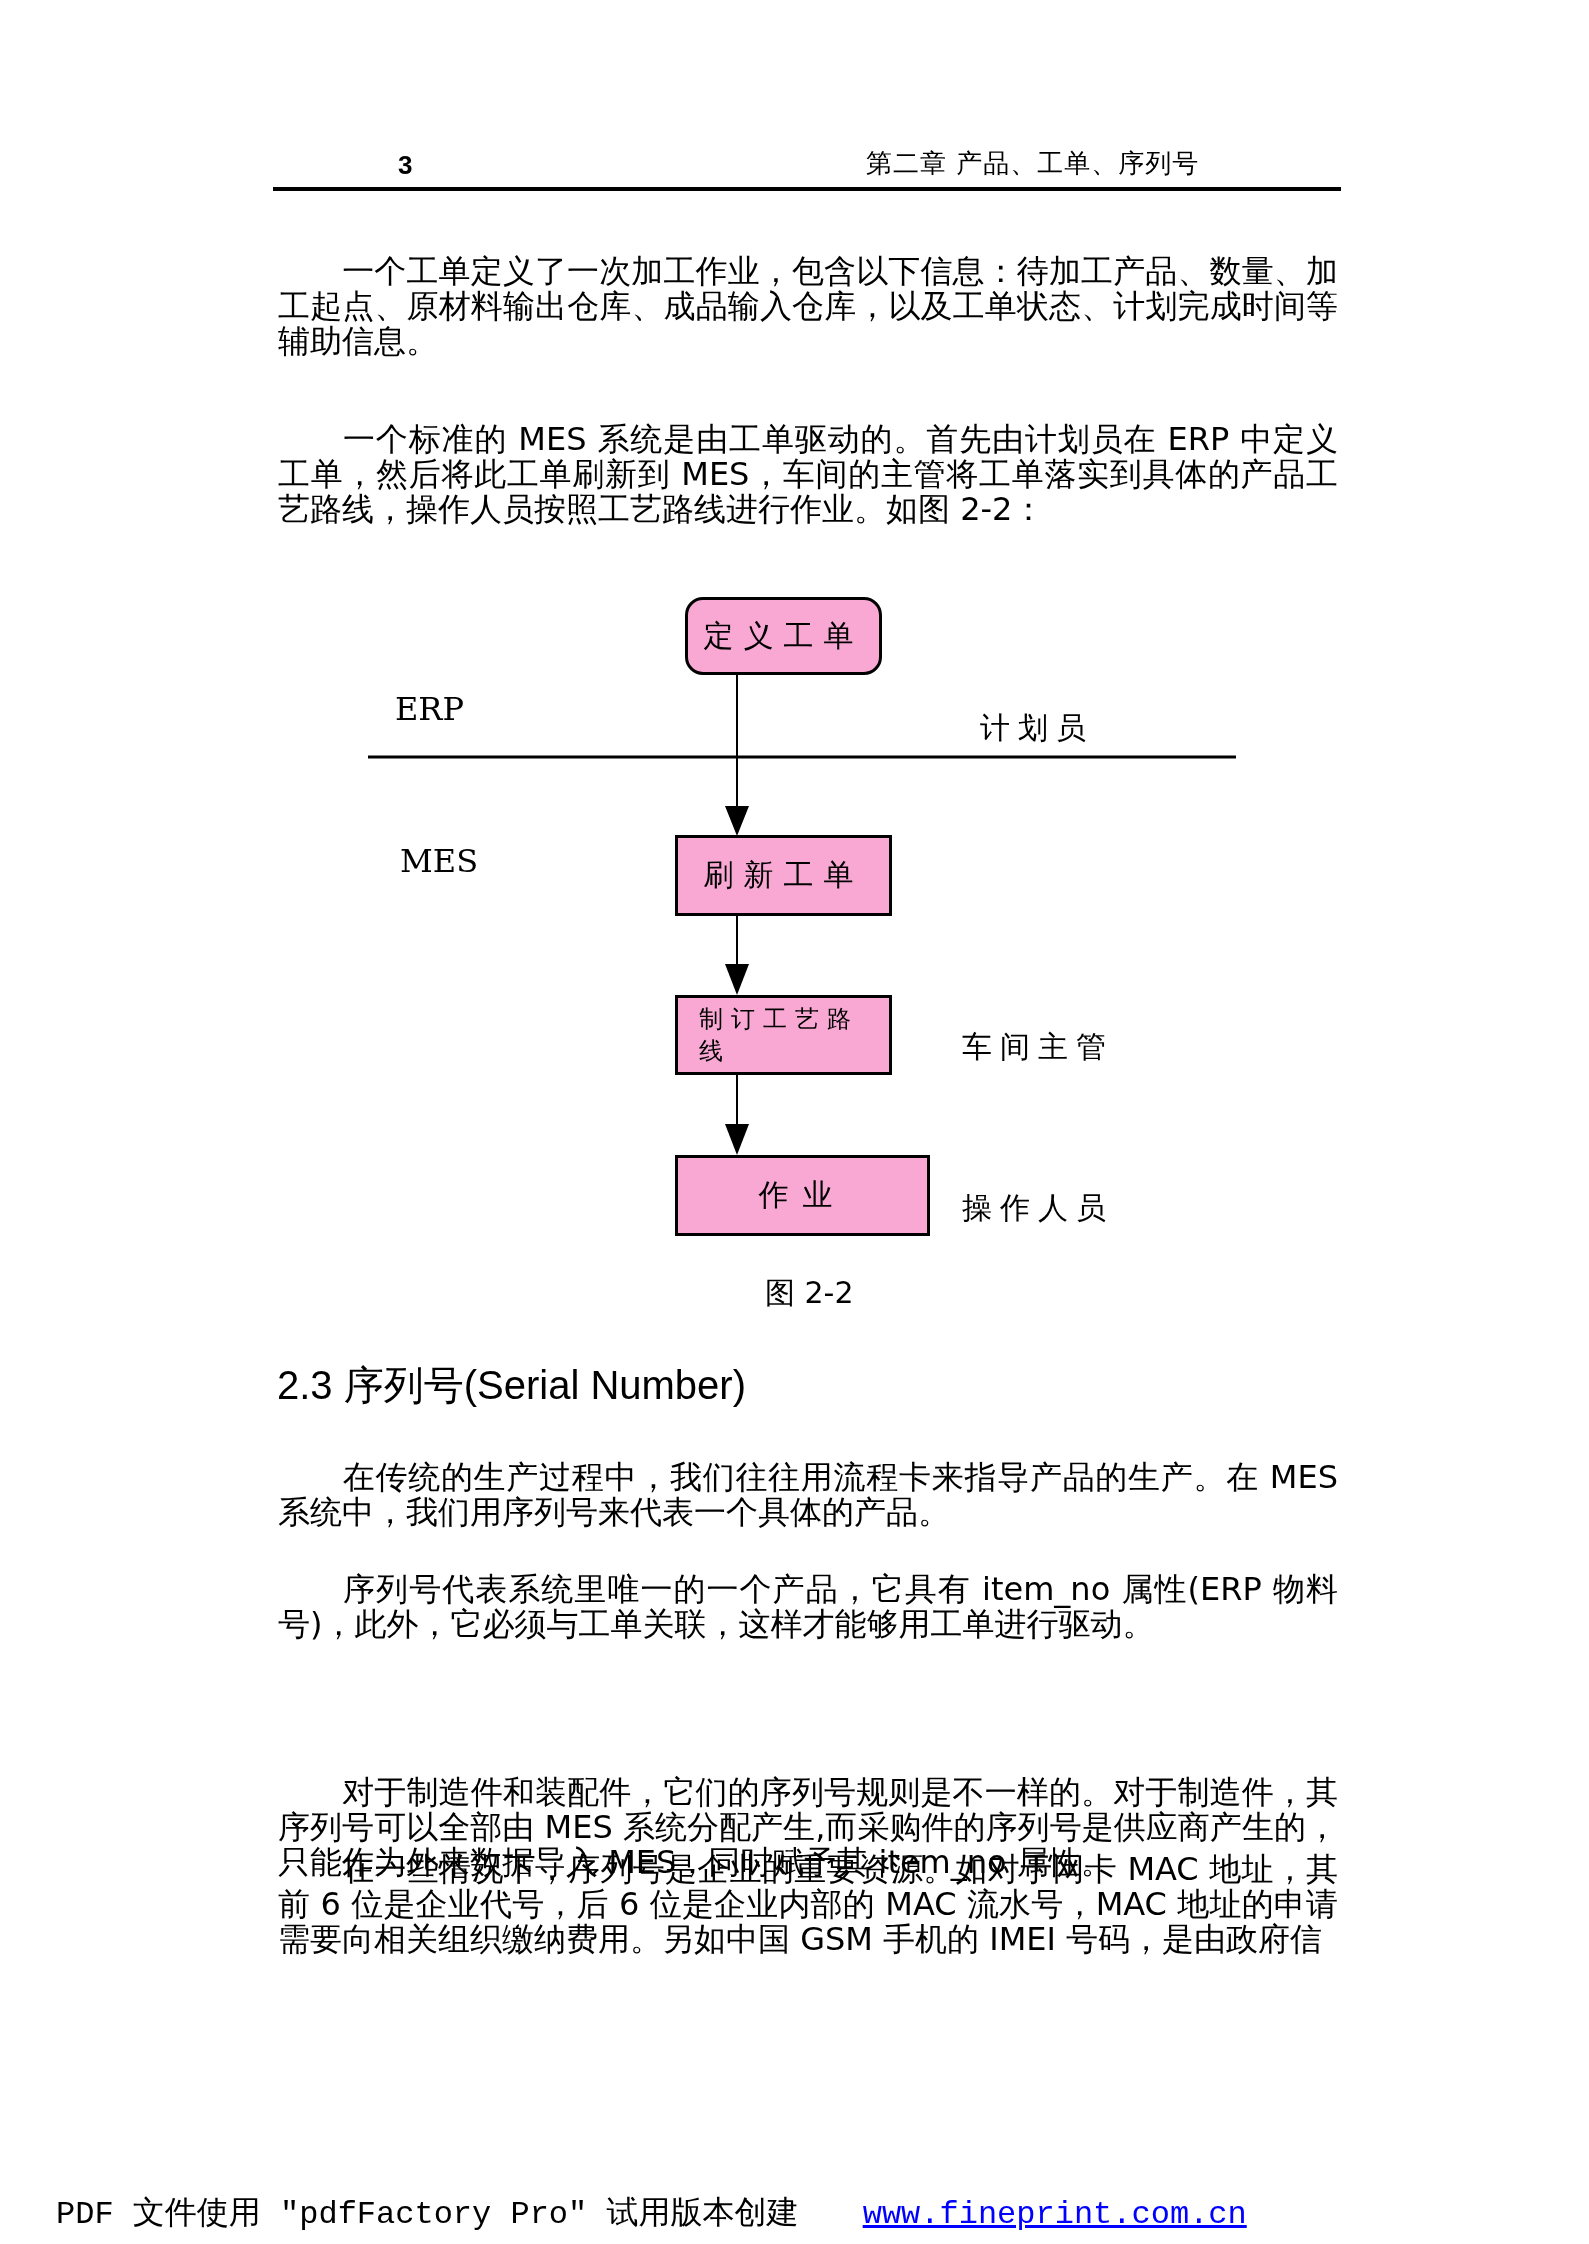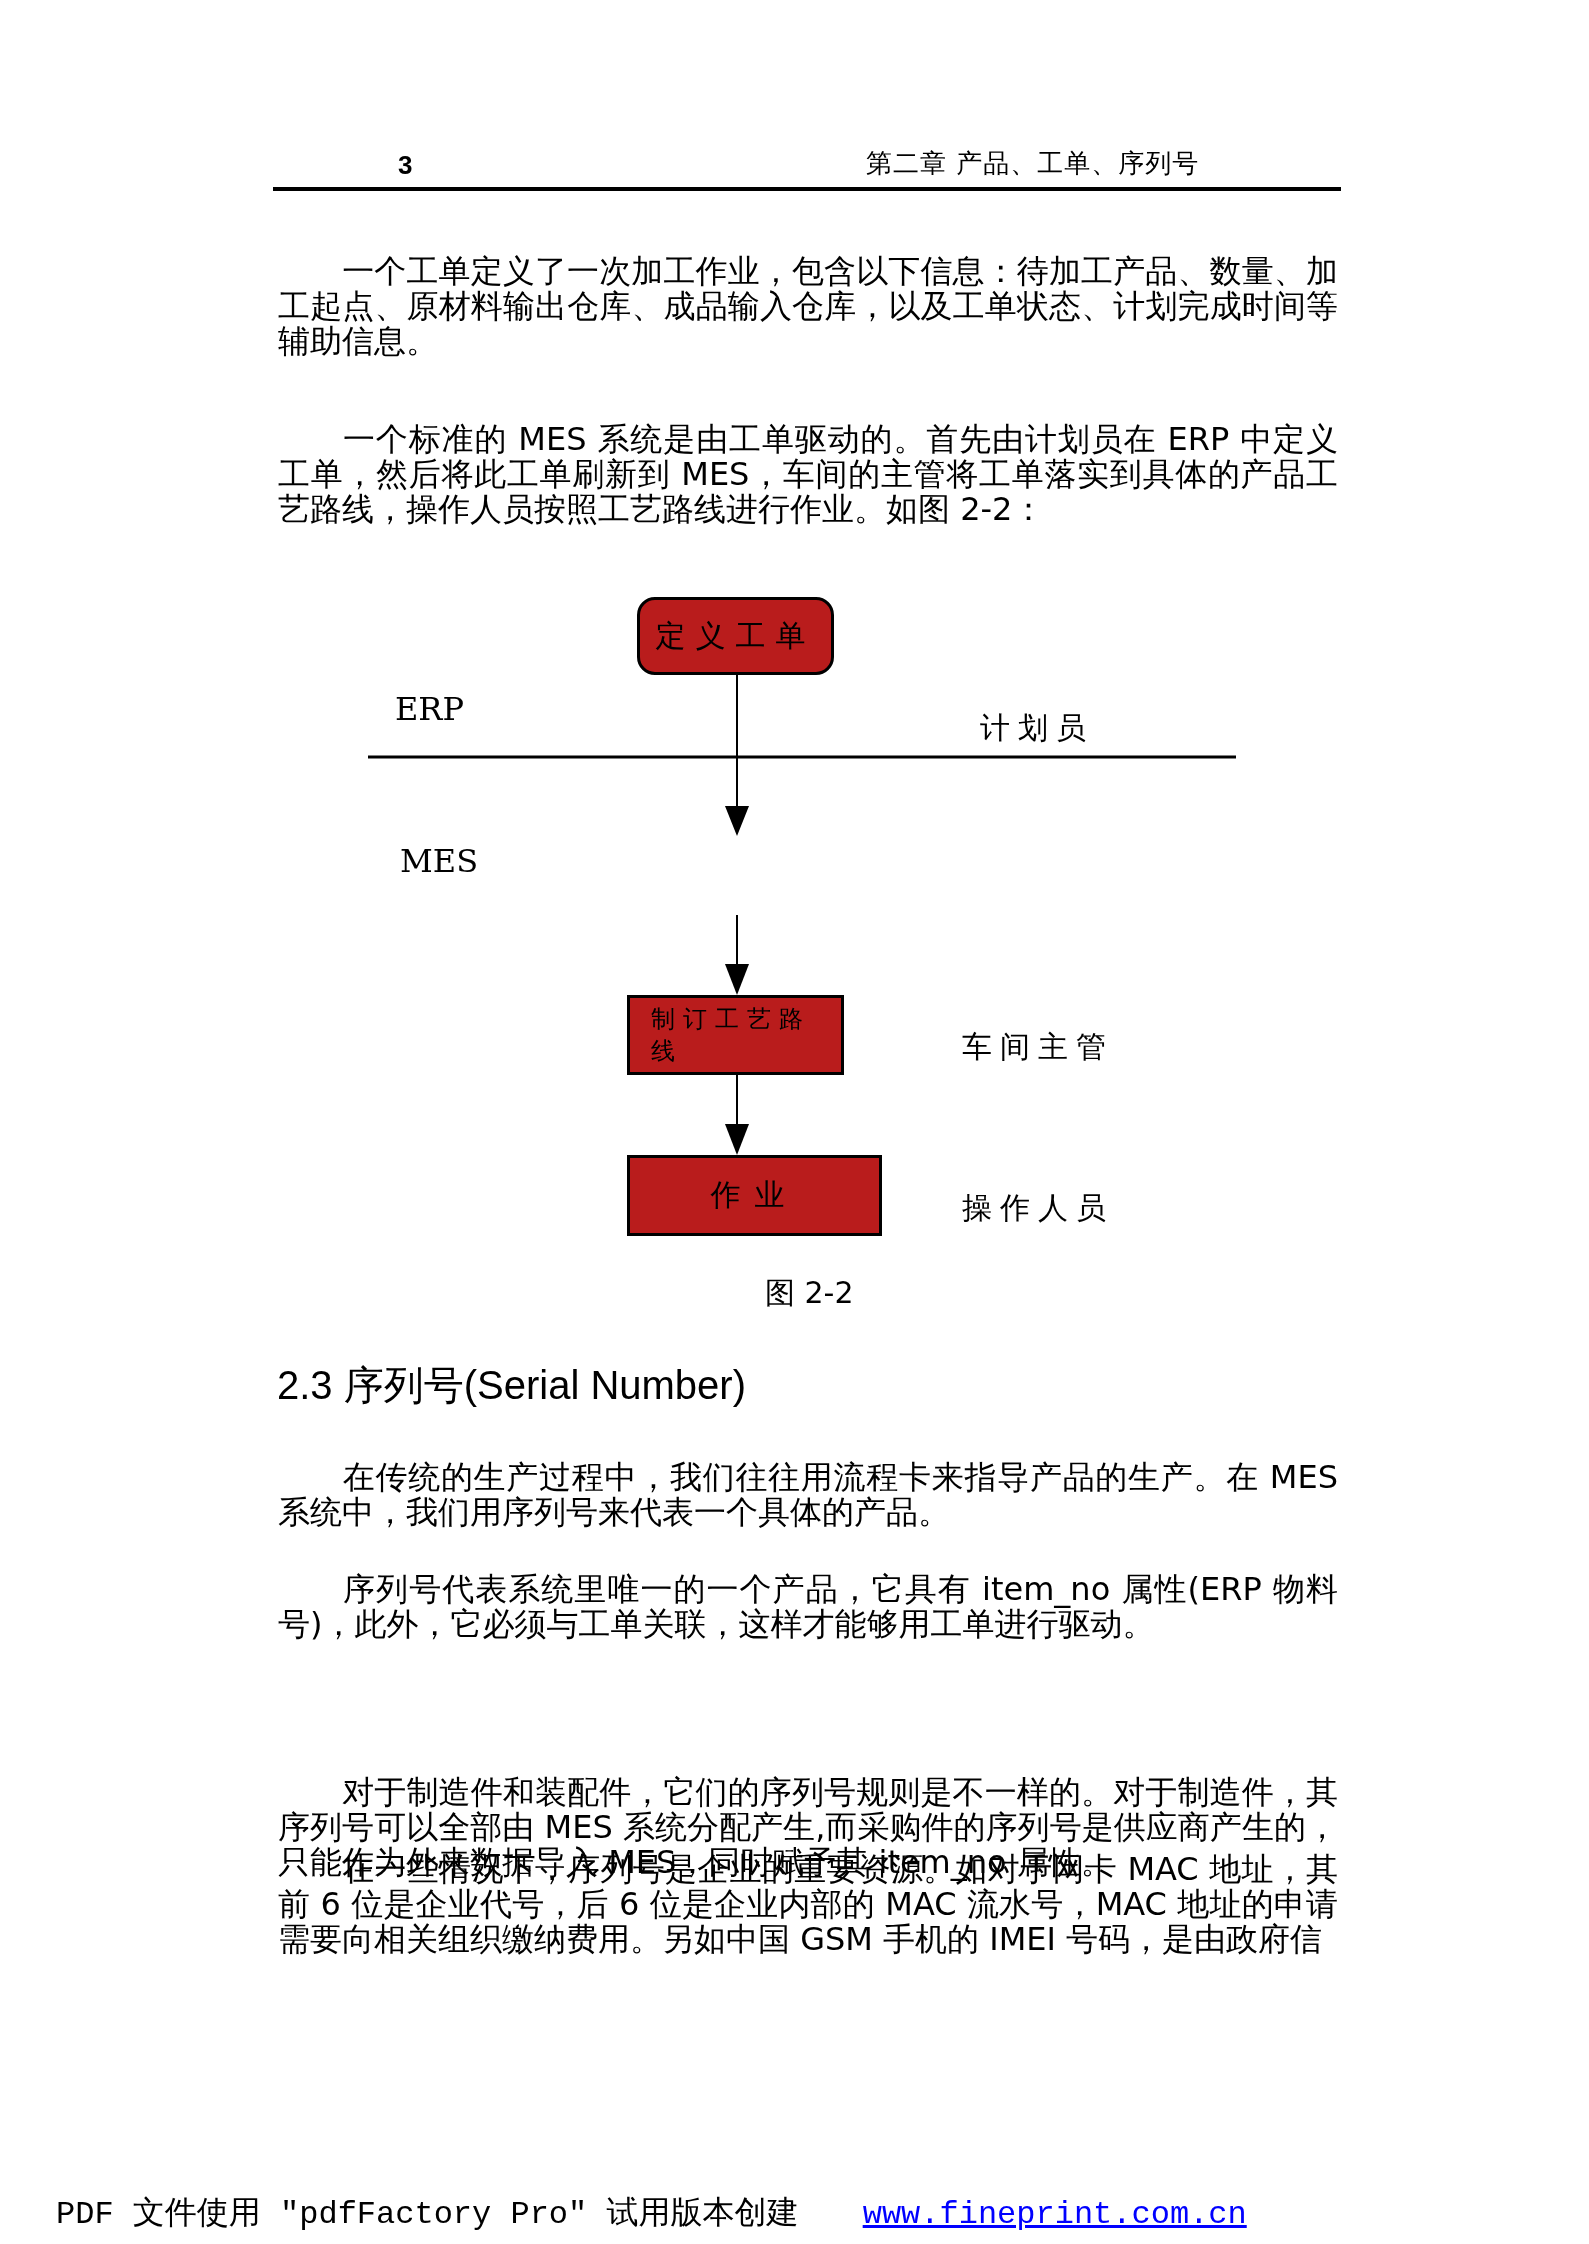--- a/index.html
+++ b/index.html
@@ -8,23 +8,23 @@
   .abs { position: absolute; }
   .page-num { left: 398px; top: 150px; font-family: "Liberation Sans", sans-serif; font-weight: bold; font-size: 26px; }
   .chapter-title { left: 866px; top: 146px; font-size: 26px; font-family: "DejaVu Serif", serif; letter-spacing: 1px; }
   .header-rule { left: 273px; top: 187px; width: 1068px; height: 4px; background: #000; }
 
   .para { left: 278px; width: 1060px; font-size: 32px; line-height: 35px; text-align: justify;
           font-family: "DejaVu Sans", "Liberation Sans", sans-serif; }
   .para .indent { display: inline-block; width: 64px; }
 
   .diagram { left: 0; top: 0; width: 1589px; height: 1300px; }
-  .d-box { position: absolute; border: 3px solid #000; background: #b91c1c; box-sizing: border-box;
+  .d-box { position: absolute; border: 3px solid #000; background: #f9a8d4; box-sizing: border-box;
            display: flex; align-items: center; justify-content: center;
-           font-family: "DejaVu Serif", serif; letter-spacing: 10px; }
+           font-family: "DejaVu Serif", serif; letter-spacing: 10px; margin-left: 48px; }
   .d-label { position: absolute; font-family: "DejaVu Serif", "Liberation Serif", serif; }
   .caption { left: 765px; top: 1273px; font-size: 30px; font-family: "DejaVu Sans", sans-serif; }
   .section-heading { left: 277px; top: 1358px; font-size: 40px; font-family: "Liberation Sans", "DejaVu Sans", sans-serif; }
   .footer { left: 56px; top: 2191px; font-size: 32px; font-family: "Liberation Mono", "DejaVu Sans Mono", monospace; white-space: nowrap; }
   .footer a { color: #0000ff; text-decoration: underline; margin-left: 45px; }
 </style>
 </head>
 <body>
 
 <div class="abs page-num">3</div>
@@ -45,20 +45,23 @@
     <line x1="737" y1="915" x2="737" y2="966" stroke="#000" stroke-width="2"></line>
     <polygon points="725,964 749,964 737,995" fill="#000"></polygon>
 
     <line x1="737" y1="1074" x2="737" y2="1126" stroke="#000" stroke-width="2"></line>
     <polygon points="725,1124 749,1124 737,1155" fill="#000"></polygon>
   </svg>
 
   <div class="d-box" style="left:637px; top:597px; width:197px; height:78px; border-radius:18px; font-size:30px;">
       <span>定义工单</span>
     </div>
+  <div class="d-box" style="left:627px; top:835px; width:217px; height:81px; font-size:30px;">
+      <span>刷新工单</span>
+    </div>
   <div class="d-box" style="left:627px; top:995px; width:217px; height:80px; font-size:24px; letter-spacing:8px;padding-left:21px;">
       <span>制订工艺路线</span>
     </div>
   <div class="d-box" style="left:627px; top:1155px; width:255px; height:81px; font-size:30px; letter-spacing:14px;">
       <span>作业</span>
     </div>
 
   <div class="d-label" style="left:395px; top:690px; font-size:32px;">ERP</div>
   <div class="d-label" style="left:400px; top:830px; font-size:32px;margin-top:12px;">MES</div>
   <div class="d-label" style="left:980px; top:708px; font-size:30px; letter-spacing:8px;">计划员</div>

